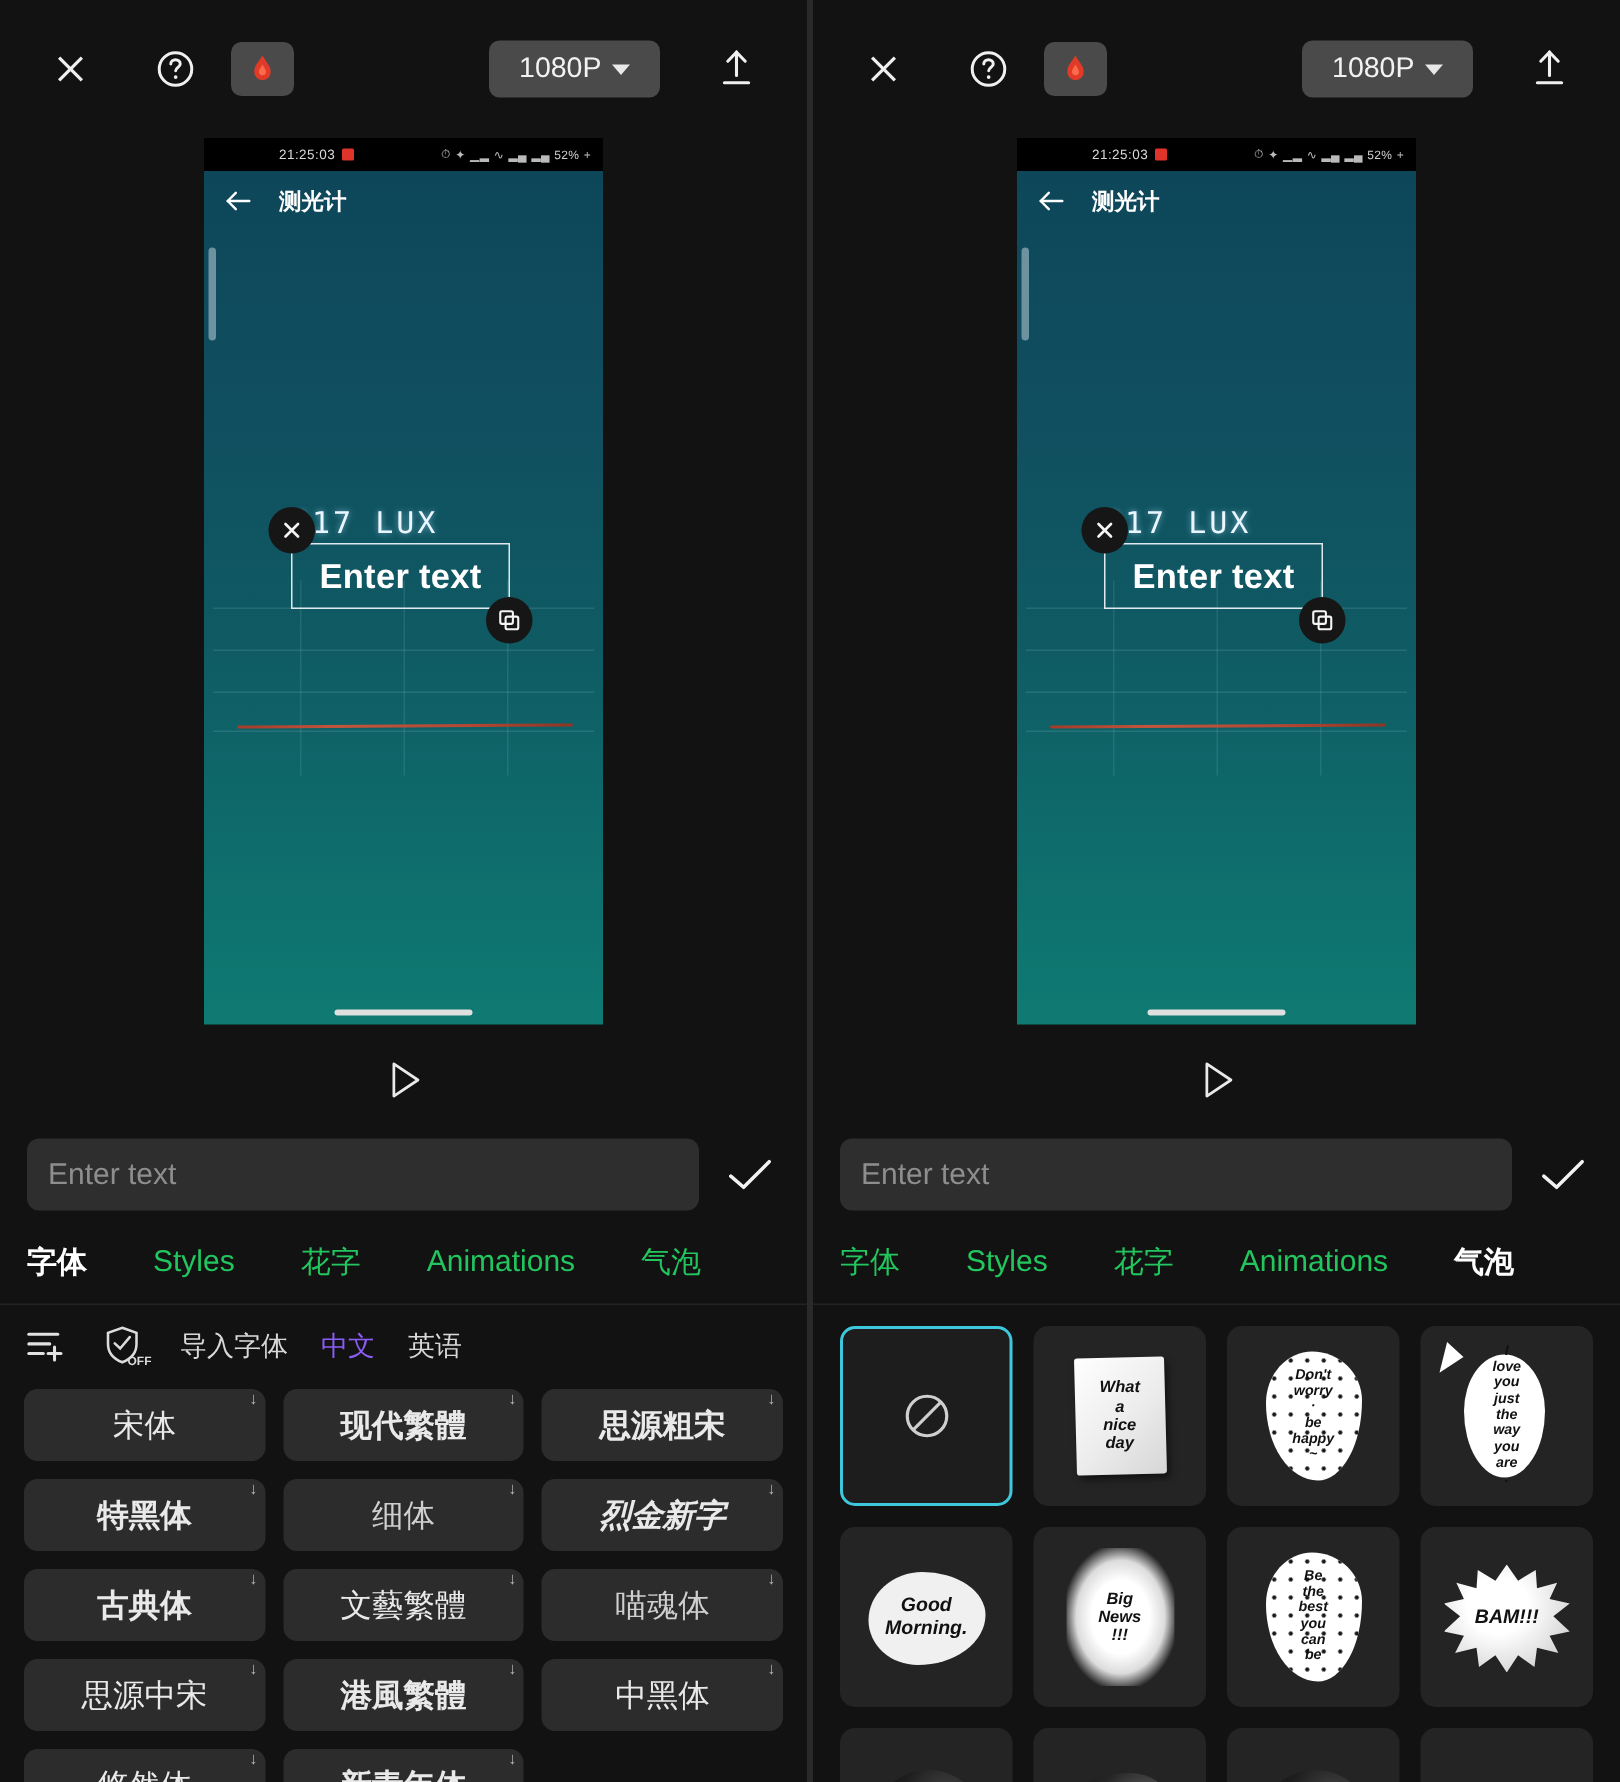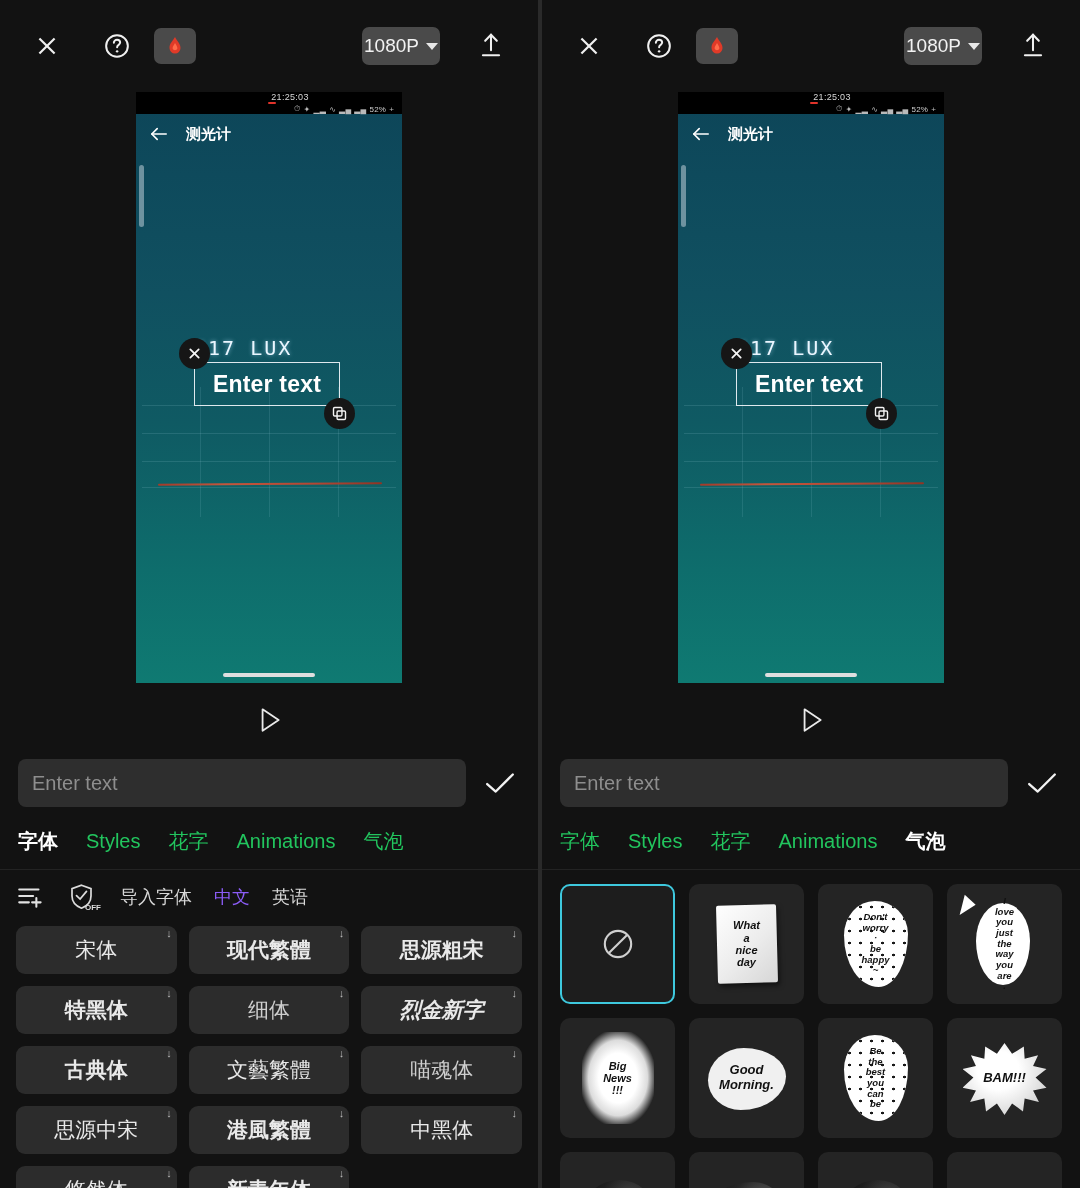--- a/index.html
+++ b/index.html
@@ -39,21 +39,21 @@
     border-radius: 7px;
     display: flex; align-items: center; justify-content: center;
     margin-left: 14px;
     flex: none;
   }
   .spacer { flex: 1 1 auto; }
   .res-chip {
     background: #4a4a4a;
     border-radius: 7px;
     height: 38px;
-    padding: 0 2px;
+    padding: 0 20px;
     display: flex; align-items: center; gap: 7px;
     color: #f2f2f2;
     font-size: 19px;
     flex: none;
   }
   .caret {
     width: 0; height: 0;
     border-left: 6px solid transparent;
     border-right: 6px solid transparent;
     border-top: 7px solid #e8e8e8;
@@ -74,21 +74,20 @@
       #0d4558 0%, #0e4a5c 14%, #105060 34%,
       #0f5a63 56%, #0e6b6b 78%, #0f7a72 100%);
   }
   .statusbar {
     height: 22px;
     background: #000;
     display: flex; align-items: center;
     padding: 0 8px;
     font-size: 9px; color: #d8d8d8;
     font-family: "Liberation Sans", sans-serif;
-    flex-direction: column;
   }
   .sb-time { margin-left: 42px; letter-spacing: .3px; }
   .sb-rec {
     width: 8px; height: 8px; background: #e0332a;
     margin-left: 5px; border-radius: 1px;
   }
   .sb-right {
     margin-left: auto;
     display: flex; align-items: center; gap: 3px;
     font-size: 8px; color: #cfcfcf;
@@ -195,21 +194,21 @@
     display: flex; align-items: center;
     padding: 0 14px;
     color: #8e8e8e;
     font-size: 20px;
   }
   .check { width: 40px; display:flex; align-items:center; justify-content:center; }
 
   
   .tabs {
     display: flex; align-items: center;
-    gap: 28px; padding: 10px 18px 14px;
+    gap: 44px; padding: 10px 18px 14px;
     border-bottom: 1px solid #232323;
   }
   .tab { color: #22c55e; font-size: 20px; }
   .tab.active { color: #ffffff; font-weight: 700; }
 
   
   .fonttools {
     display: flex; align-items: center;
     gap: 22px; padding: 12px 16px 10px;
   }
@@ -711,30 +710,30 @@
 just
 the
 way
 you
 are
 .</div>
           </div>
         </div>
         <div class="bcell">
           <div class="bart">
+            <div class="shape sh-blob"></div>
+            <div class="btxt lg">Good Morning.</div>
+          </div>
+        </div>
+        <div class="bcell">
+          <div class="bart">
             <div class="shape sh-glow"></div>
             <div class="btxt">Big
 News
 !!!</div>
-          </div>
-        </div>
-        <div class="bcell">
-          <div class="bart">
-            <div class="shape sh-blob"></div>
-            <div class="btxt lg">Good Morning.</div>
           </div>
         </div>
         <div class="bcell">
           <div class="bart">
             <div class="shape sh-cloud"></div>
             <div class="shape sh-dots"></div>
             <div class="btxt sm">Be
 the
 best
 you

